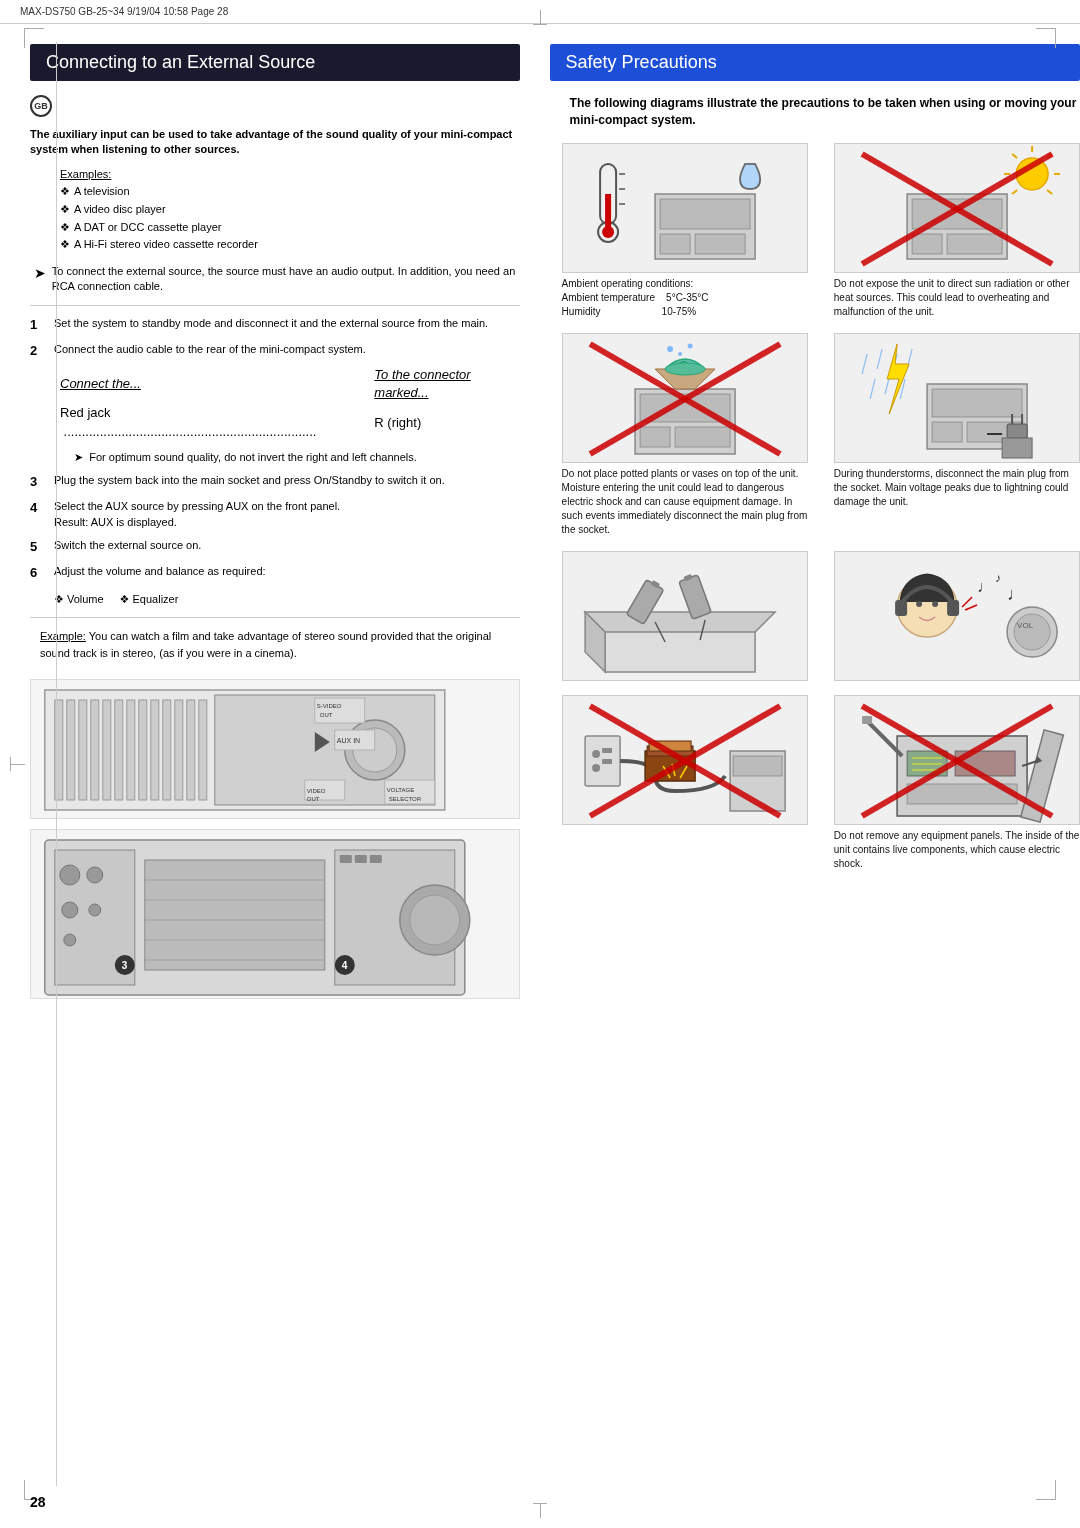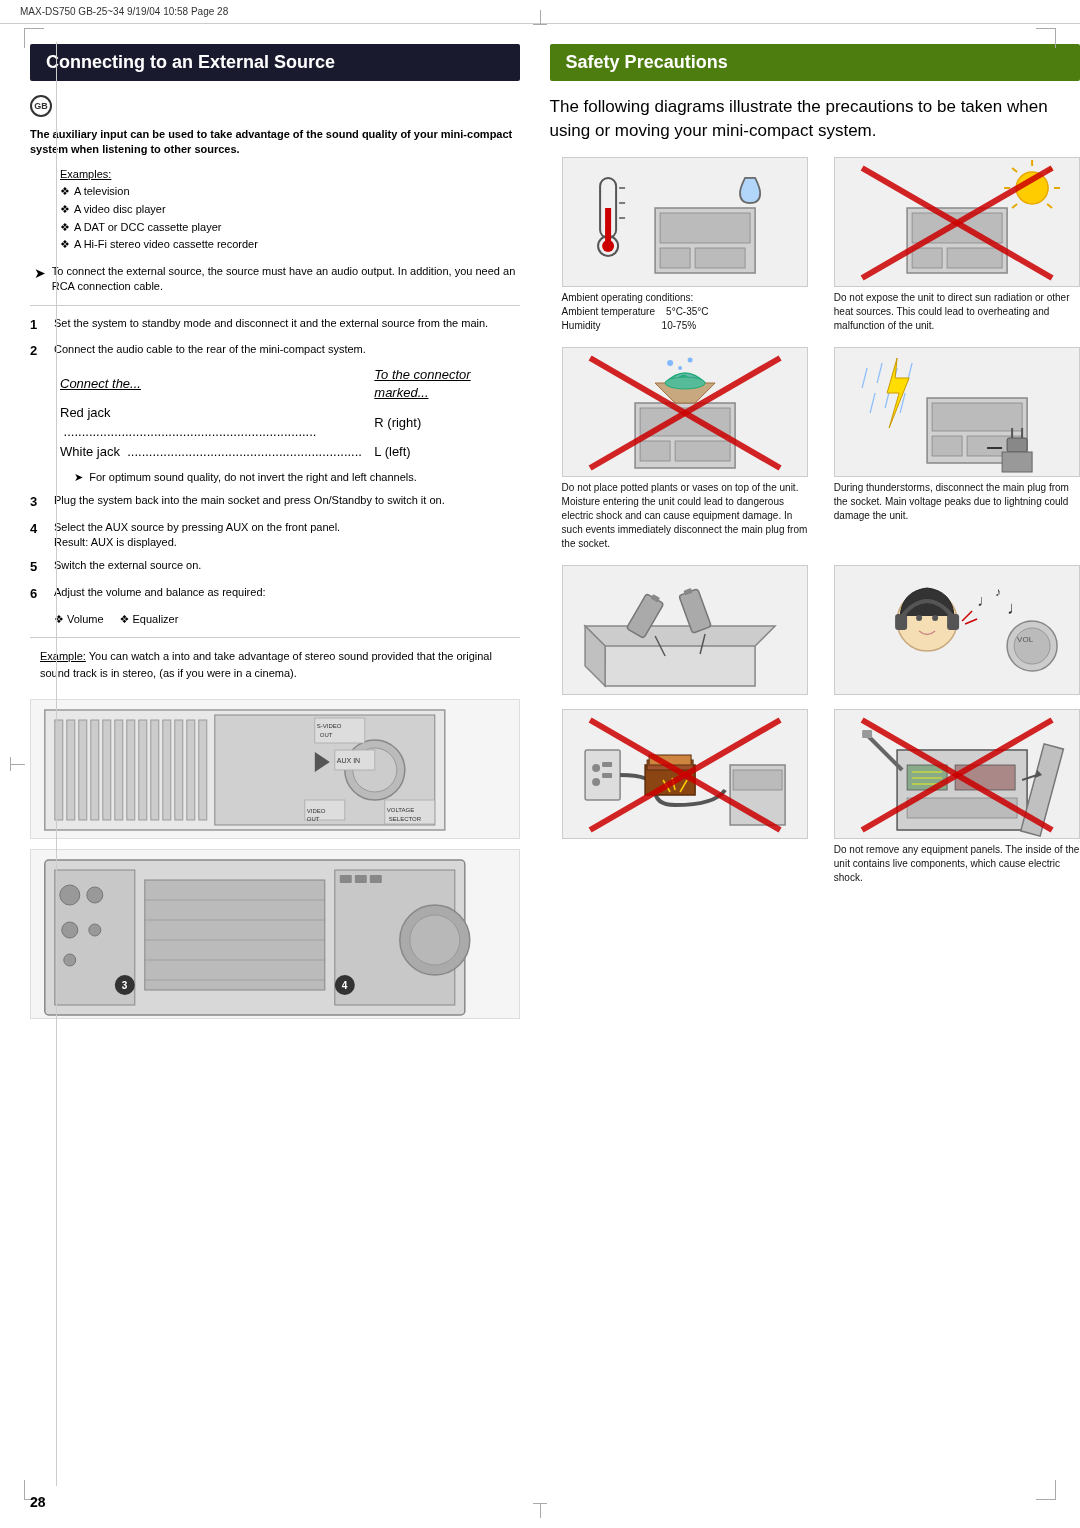--- a/index.html
+++ b/index.html
@@ -44,27 +44,27 @@
     
     .right-col {
       width: 52%;
       flex-shrink: 0;
     }
     
     .section-title {
       background: #1a1a2e;
       color: #fff;
       font-size: 18px;
-      font-weight: bold;
+      font-weight: normal;
       padding: 8px 16px;
       margin-bottom: 14px;
       border-radius: 2px;
     }
     .section-title.safety {
-      background: #4d7c0f;
+      background: #1d4ed8;
     }
     
     .gb-badge {
       display: inline-block;
       border: 2px solid #333;
       border-radius: 50%;
       width: 22px;
       height: 22px;
       font-size: 9px;
       font-weight: bold;
@@ -162,24 +162,25 @@
     
     .diagram-box {
       background: #f5f5f5;
       border: 1px solid #ddd;
       width: 100%;
       margin-top: 14px;
       overflow: hidden;
     }
     
     .safety-intro {
-      font-weight: normal;
-      font-size: 17px;
+      font-weight: bold;
+      font-size: 12px;
       line-height: 1.4;
       margin-bottom: 14px;
+      margin-left: 20px;
     }
     .diagrams-grid {
       display: grid;
       grid-template-columns: 1fr 1fr;
       gap: 14px;
     }
     .diagram-item {
       display: flex;
       flex-direction: column;
       padding-left: 12px;
@@ -298,26 +299,20 @@
                 <tr class="header-row">
               <td>Connect the...</td>
               <td>To the connector marked...</td>
             </tr>
             <tr>
               <td style="position:relative;">
                 <span>Red jack &nbsp;......................................................................</span>
               </td>
               <td>R (right)</td>
             </tr>
-            <tr>
-              <td>
-                <span>White jack &nbsp;.................................................................</span>
-              </td>
-              <td>L (left)</td>
-            </tr>
           </tbody>
             </table>
           <div class="step-note">
             <span>➤</span>
             <span>For optimum sound quality, do not invert the right and left channels.</span>
           </div>
         </div>
       </div>
 
       
@@ -358,21 +353,21 @@
             <span>❖ Equalizer</span>
           </div>
         </div>
       </div>
 
       <hr class="divider">
 
       
       <div class="example-note">
         <span class="ex-label">Example:</span>
-        <span> You can watch a into and take advantage of stereo sound provided that the original sound track is in stereo, (as if you were in a cinema).</span>
+        <span> You can watch a film and take advantage of stereo sound provided that the original sound track is in stereo, (as if you were in a cinema).</span>
       </div>
 
       
       <div class="diagram-box" style="height:140px; margin-top:18px;">
         <svg width="100%" height="140" viewBox="0 0 480 140">
 
           <rect x="10" y="10" width="400" height="120" fill="#e8e8e8" stroke="#999" stroke-width="1.5"></rect>
 
           <g stroke="#555" stroke-width="1" fill="none">
             <rect x="20" y="20" width="8" height="100" fill="#ccc" stroke="#999"></rect>

